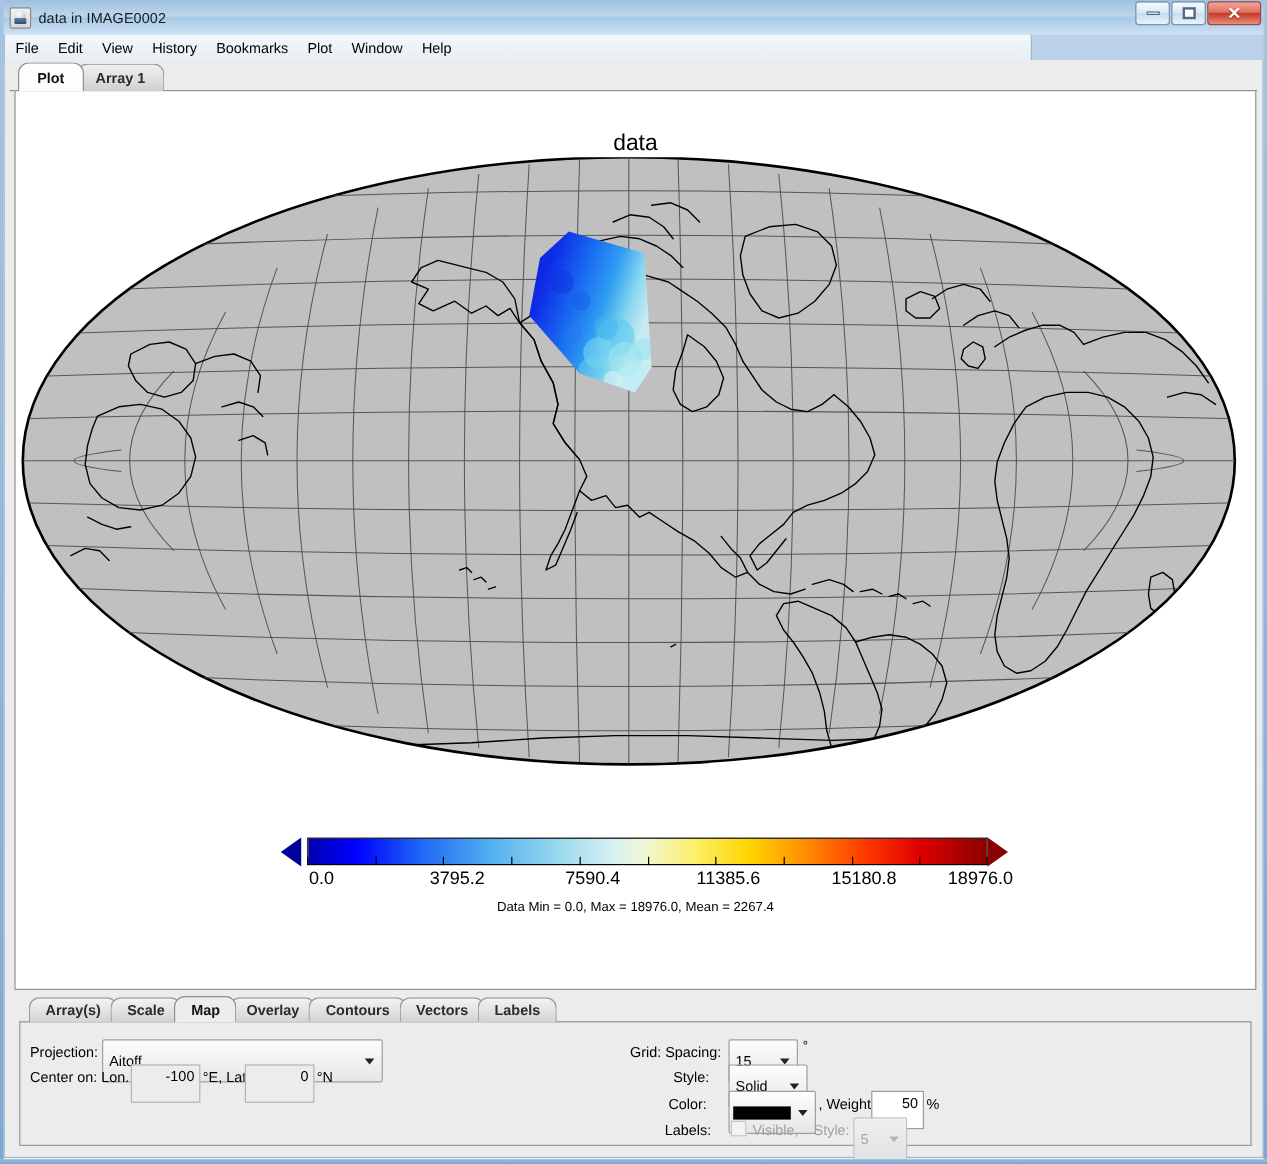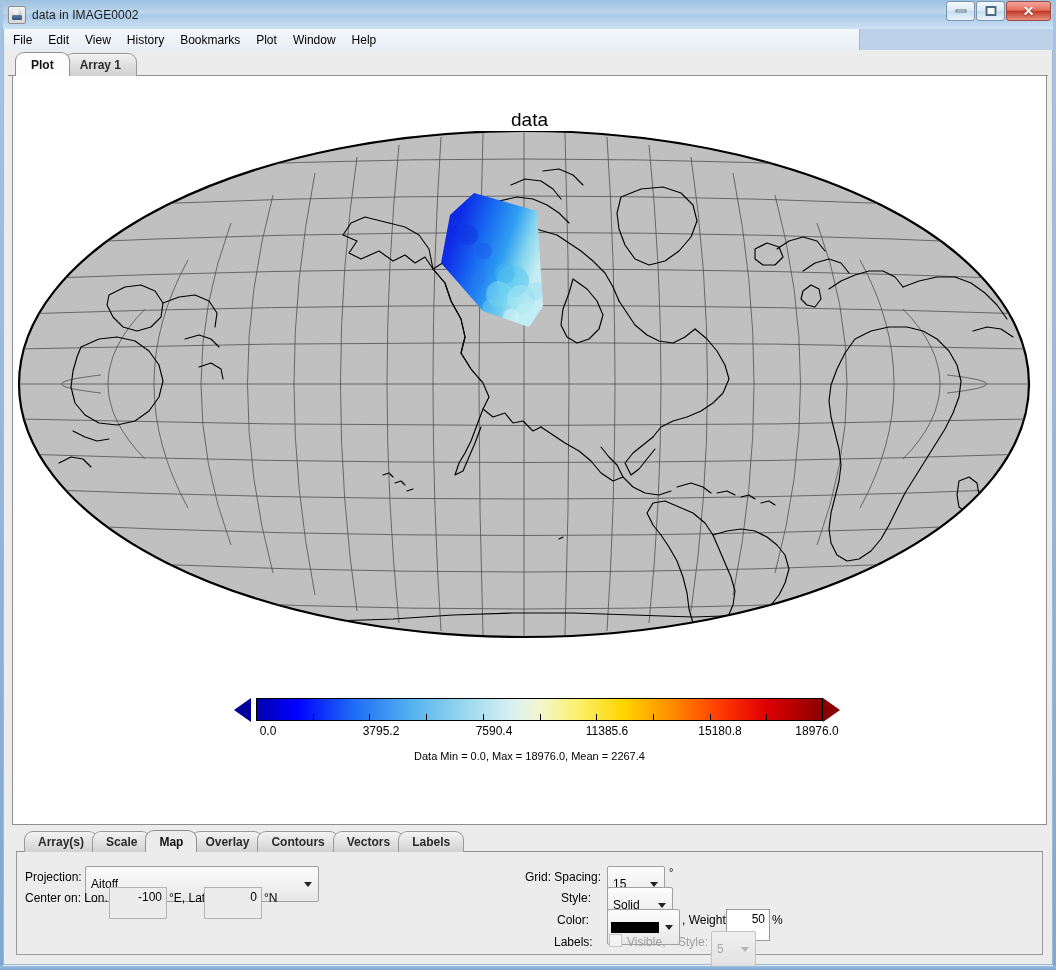--- a/index.html
+++ b/index.html
@@ -103,21 +103,21 @@
     position:absolute;left:243px;top:4px;width:567px;height:23px;
     border:1px solid #000;box-sizing:border-box;
     background:linear-gradient(to right,
       #0000b0 0%, #0000ff 7%, #1f6bf5 17%,
       #53b0f0 27%, #9ad9ee 37%, #d8f0f2 45%,
       #f2f7d0 50%, #fbf06a 57%, #ffd400 65%,
       #ff9000 73%, #ff3a00 82%, #e00000 90%, #8b0000 100%);
   }
   .cbar-ticks{position:absolute;left:243px;top:20px;width:567px;height:7px;}
   .cbar-ticks i{position:absolute;top:0;width:1px;height:7px;background:#000;}
-  .cbar-labels{position:absolute;left:0;top:648px;width:100%;height:16px;font-size:12px;color:#000;}
+  .cbar-labels{position:absolute;left:0;top:648px;width:100%;height:16px;font-size:15px;color:#000;}
   .cbar-labels span{position:absolute;top:0;transform:translateX(-50%);white-space:nowrap;}
   .cbar-stats{
     position:absolute;top:674px;left:0;width:100%;text-align:center;
     font-size:11px;color:#000;
   }
 
   
   .bottom{
     position:absolute;left:8px;top:780px;width:1035px;height:127px;
   }

